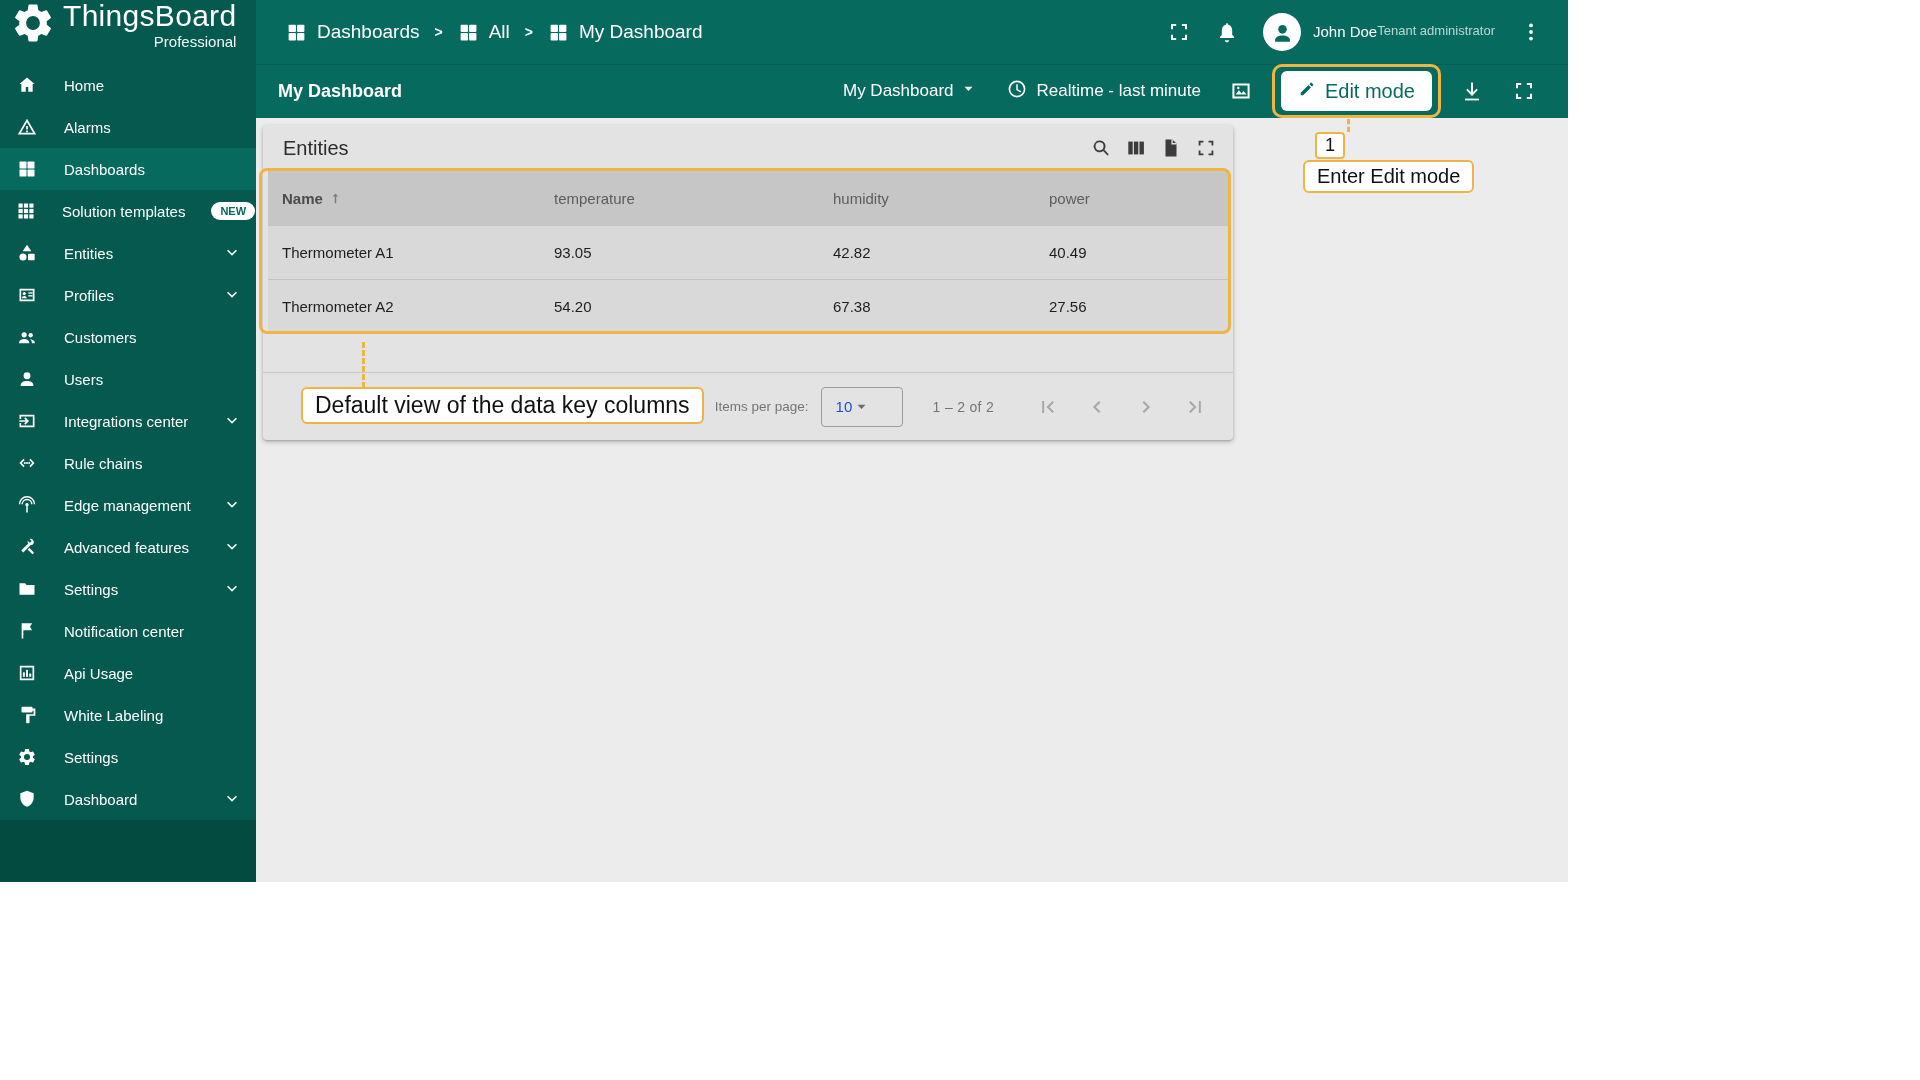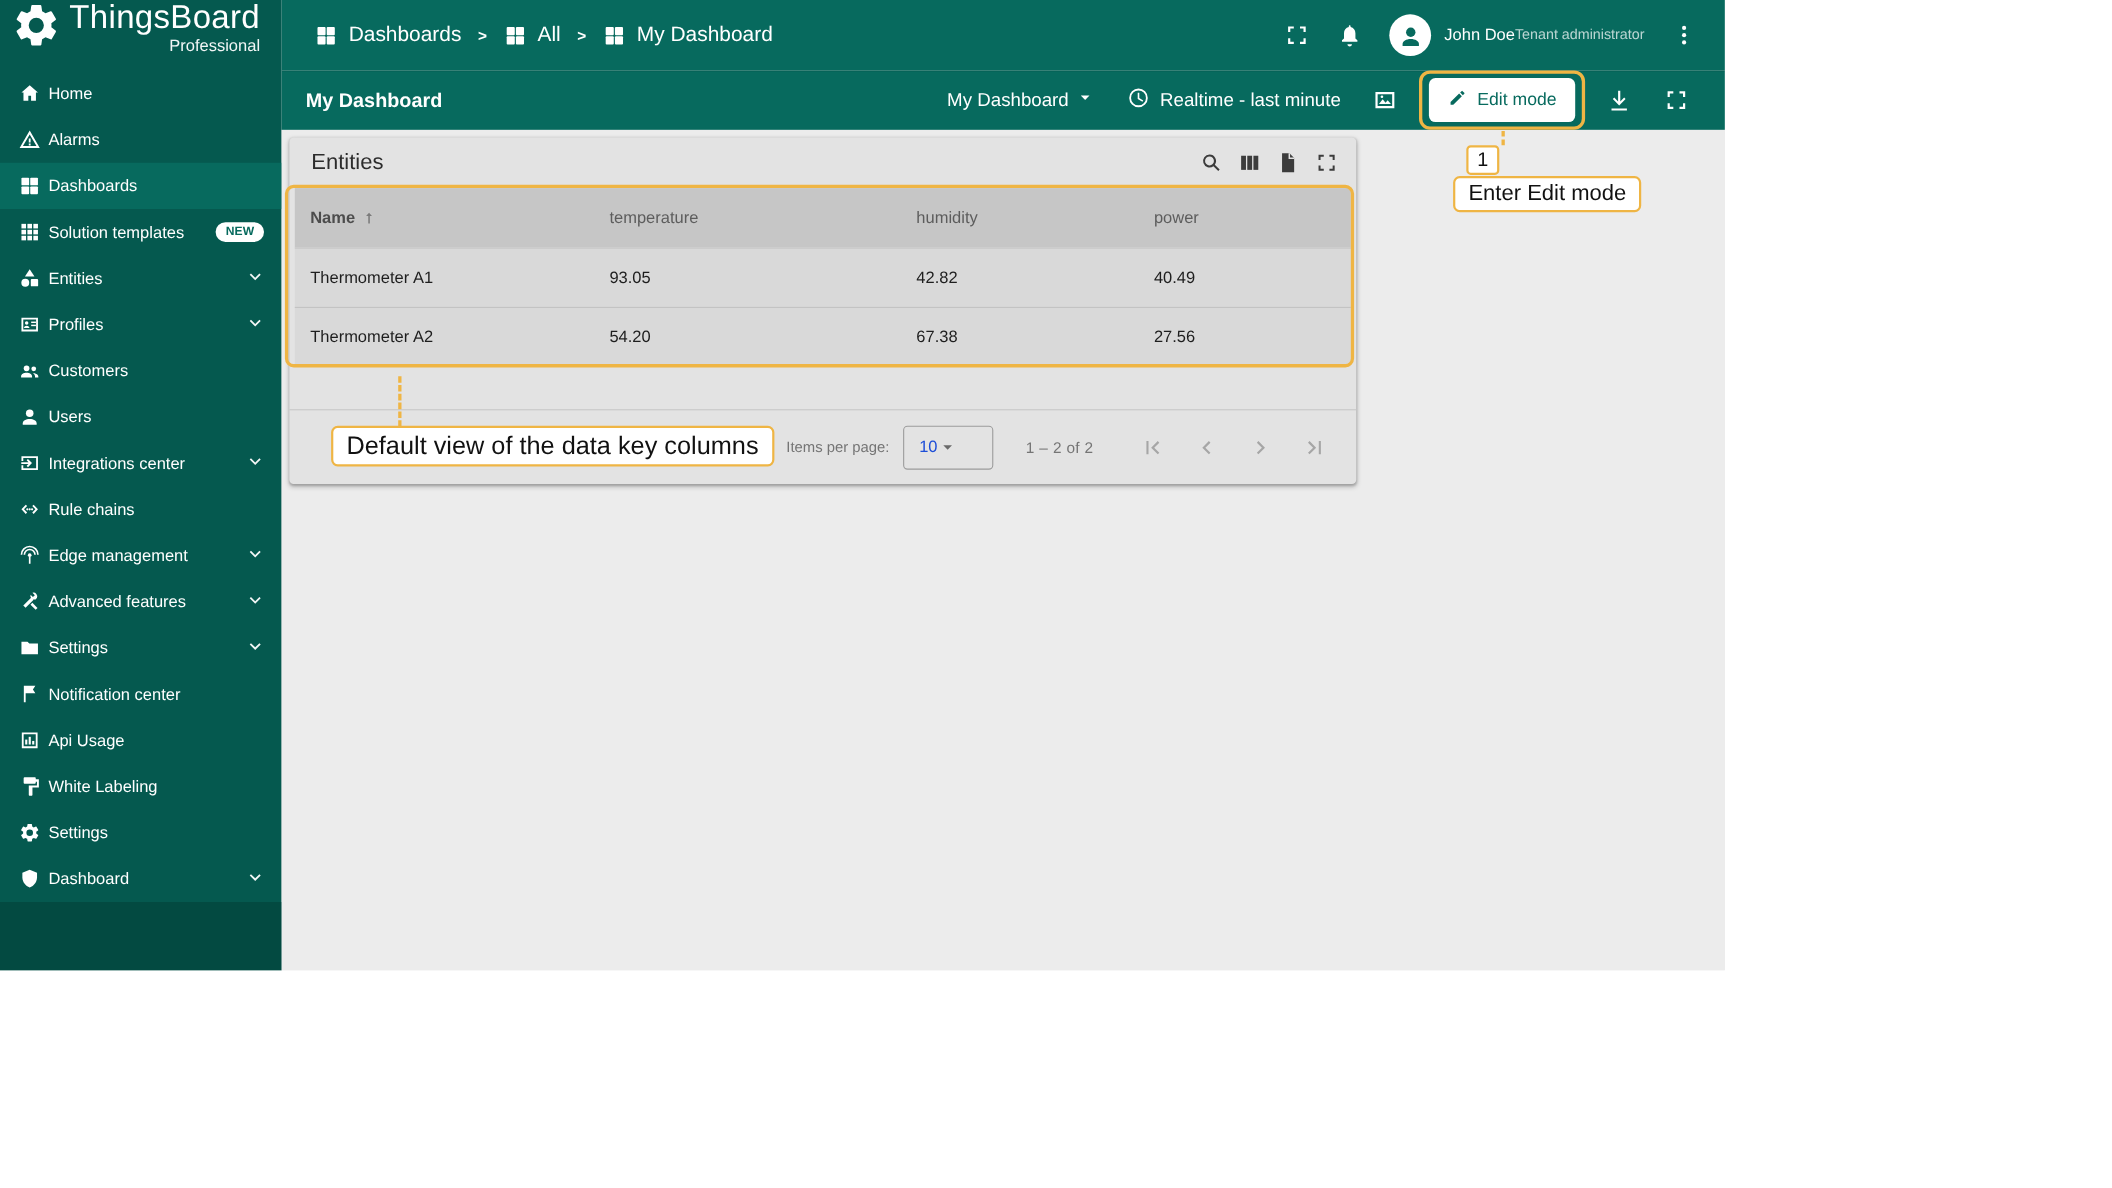--- a/index.html
+++ b/index.html
@@ -13,21 +13,21 @@
   .app { width:1568px; height:882px; display:flex; background:var(--page-bg,#ececec); }
 
   
   .sidebar { width:256px; flex:0 0 256px; display:flex; flex-direction:column; background:var(--teal-sidebar,#05594f); color:#fff; }
   .logo-area { height:64px; display:flex; align-items:flex-start; padding:0 10px; gap:7px; cursor:pointer; }
   .logo-gear svg { width:46px; height:46px; display:block; }
   .logo-text { display:flex; flex-direction:column; align-items:flex-end; }
   .logo-name { font-size:30px; font-weight:500; letter-spacing:.3px; line-height:1.05; }
   .logo-sub { font-size:15px; opacity:.95; margin-top:1px; }
   .menu { flex:0 0 auto; }
-  .menu-item { height:42px; display:flex; align-items:center; padding:0 14px 0 16px; gap:6px; font-size:15px; font-weight:500; cursor:pointer; }
+  .menu-item { height:42px; display:flex; align-items:center; padding:0 14px 0 16px; gap:26px; font-size:15px; font-weight:500; cursor:pointer; }
   .menu-item.active { background:var(--teal-active,#076a5e); }
   .menu-icon { width:22px; display:flex; justify-content:center; }
   .menu-icon svg { width:20px; height:20px; }
   .menu-label { flex:1; white-space:nowrap; }
   .badge { background:#fff; color:var(--teal-header,#076a5e); font-size:11px; font-weight:700; padding:3px 9px; border-radius:10px; margin-right:2px; }
   .chev svg { width:20px; height:20px; opacity:.95; }
   .sidebar-filler { flex:1; background:var(--teal-sidebar-bottom,#034a41); }
 
   
   .main { flex:1; display:flex; flex-direction:column; min-width:0; }
@@ -47,21 +47,21 @@
   .user-role { font-size:13px; color:rgba(255,255,255,.72); }
 
   .dash-toolbar { height:54px; flex:0 0 54px; background:var(--teal-header,#076a5e); color:#fff; display:flex; align-items:center; padding:0 32px 0 22px; position:relative; z-index:5; box-shadow:inset 0 1px 0 rgba(0,0,0,.10); }
   .dash-title { font-size:18px; font-weight:700; }
   .toolbar-right { margin-left:auto; display:flex; align-items:center; gap:28px; font-size:17px; }
   .dash-select { display:flex; align-items:center; gap:5px; cursor:pointer; }
   .sel-caret svg { width:19px; height:19px; }
   .timewindow { display:flex; align-items:center; gap:9px; cursor:pointer; }
   .tw-icon svg { width:22px; height:22px; }
   .edit-wrap { position:relative; display:flex; }
-  .edit-btn { background:#fff; color:var(--teal-header,#076a5e); border:none; border-radius:6px; height:40px; padding:0 17px; font-size:16px; font-weight:500; font-family:inherit; display:flex; align-items:center; gap:9px; cursor:pointer; }
+  .edit-btn { background:#fff; color:var(--teal-header,#076a5e); border:none; border-radius:6px; height:40px; padding:0 17px; font-size:20px; font-weight:500; font-family:inherit; display:flex; align-items:center; gap:9px; cursor:pointer; }
   .pencil svg { width:18px; height:18px; }
   .edit-ring { position:absolute; left:-9px; right:-9px; top:-7px; bottom:-7px; border:3px solid var(--annotation,#efb544); border-radius:10px; pointer-events:none; }
   .step-line { position:absolute; left:66px; top:48px; height:13px; border-left:3px dashed var(--annotation,#efb544); }
   .step-box { position:absolute; left:34px; top:61px; background:#fff; border:2px solid var(--annotation,#efb544); border-radius:4px; padding:1px 8px; font-size:18px; color:#111; }
   .step-label { position:absolute; left:22px; top:89px; background:#fff; border:2px solid var(--annotation,#efb544); border-radius:6px; padding:3px 12px; font-size:20px; color:#111; white-space:nowrap; }
 
   
   .content { flex:1; position:relative; background:var(--page-bg,#ececec); }
   .widget-card { position:absolute; left:7px; top:7px; width:970px; height:315px; background:var(--card-bg,#e3e3e3); border-radius:4px; box-shadow:0 2px 5px rgba(0,0,0,.22), 0 1px 2px rgba(0,0,0,.16); }
   .widget-header { height:46px; display:flex; align-items:center; padding:0 16px 0 20px; }

